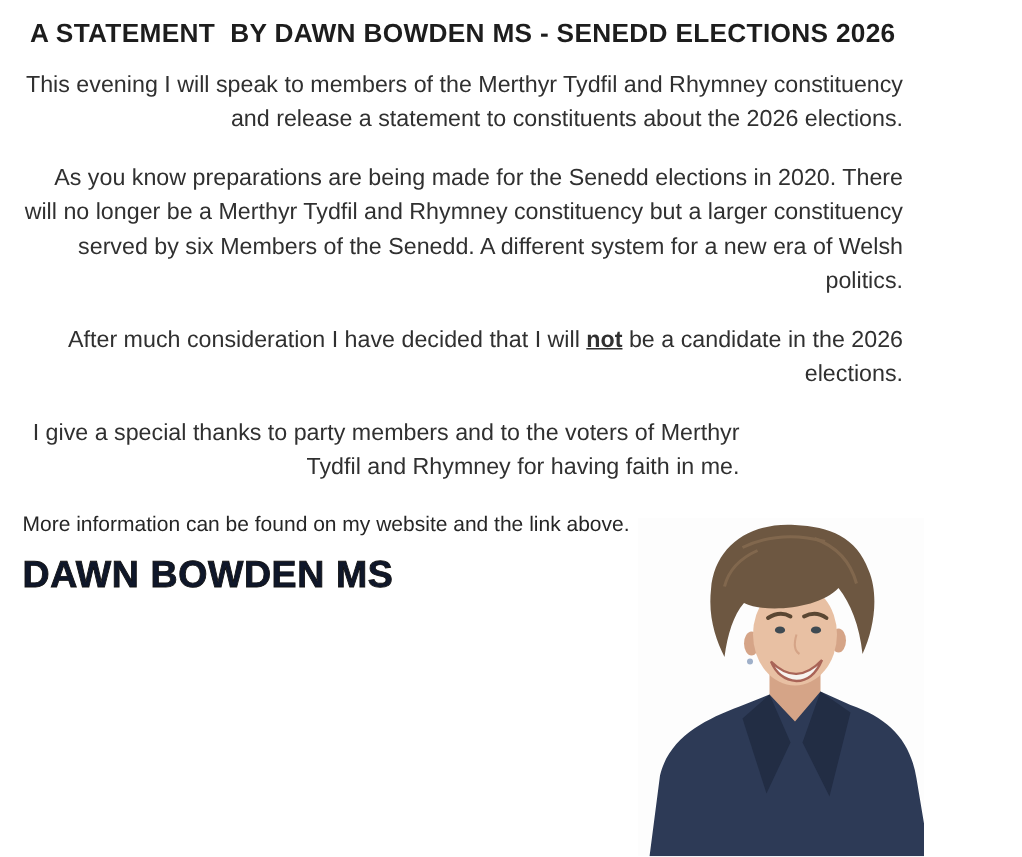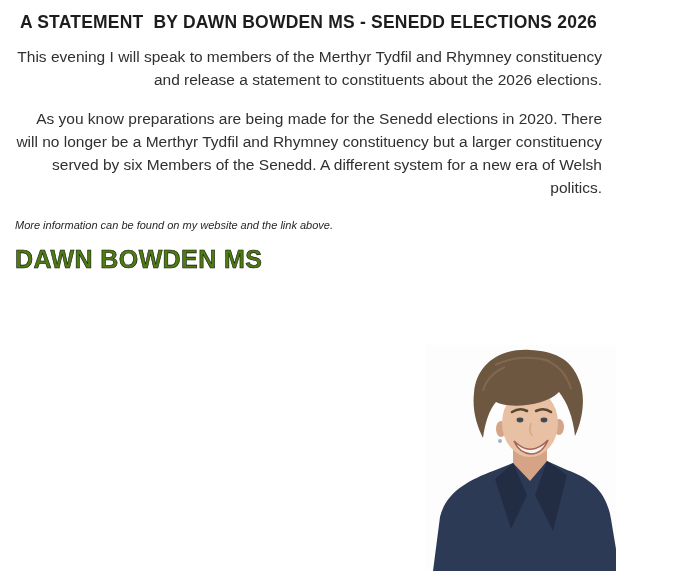--- a/index.html
+++ b/index.html
@@ -24,27 +24,26 @@
   p.body-par {
     margin:0 0 16px 0;
     font-size:15.5px; line-height:23px;
     color:#303030;
     text-align:right;
   }
   p.narrow { max-width:478px; }
   .u-bold { font-weight:700; text-decoration:underline; }
   p.footnote {
     margin:0 0 10px 0;
-    font-style:italic;
-    font-size:11px; line-height:20px;
+    font-size:14px; line-height:20px;
     color:#262626;
   }
   .signature {
     font-size:25px; font-weight:800;
-    color:#4d7c0f;
+    color:#0f172a;
     letter-spacing:0.4px;
     -webkit-text-stroke:0.6px #121212;
   }
   .portrait {
     position:absolute; right:0; bottom:0;
     width:191px; height:226px;
   }
   .portrait svg { display:block; width:100%; height:100%; }
 </style>
 </head>
@@ -54,22 +53,24 @@
 
   <div class="content">
 
     <h1 class="title">A STATEMENT  BY DAWN BOWDEN MS - SENEDD ELECTIONS 2026</h1>
 
     <p class="body-par">This evening I will speak to members of the Merthyr Tydfil and Rhymney constituency and release a statement to constituents about the 2026 elections.</p>
 
 
     <p class="body-par">As you know preparations are being made for the Senedd elections in 2020. There will no longer be a Merthyr Tydfil and Rhymney constituency but a larger constituency served by six Members of the Senedd. A different system for a new era of Welsh politics.</p>
 
+    <p class="body-par"><span>After much consideration I have decided that I will </span><span class="u-bold">not</span><span> be a candidate in the 2026 elections.</span></p>
 
 
+    <p class="body-par narrow">I give a special thanks to party members and to the voters of Merthyr Tydfil and Rhymney for having faith in me.</p>
 
     <p class="footnote">More information can be found on my website and the link above.</p>
 
     <div class="signature">DAWN BOWDEN MS</div>
 
   </div>
 
   <div class="portrait">
     <svg viewBox="0 0 191 226" xmlns="http://www.w3.org/2000/svg">
 

